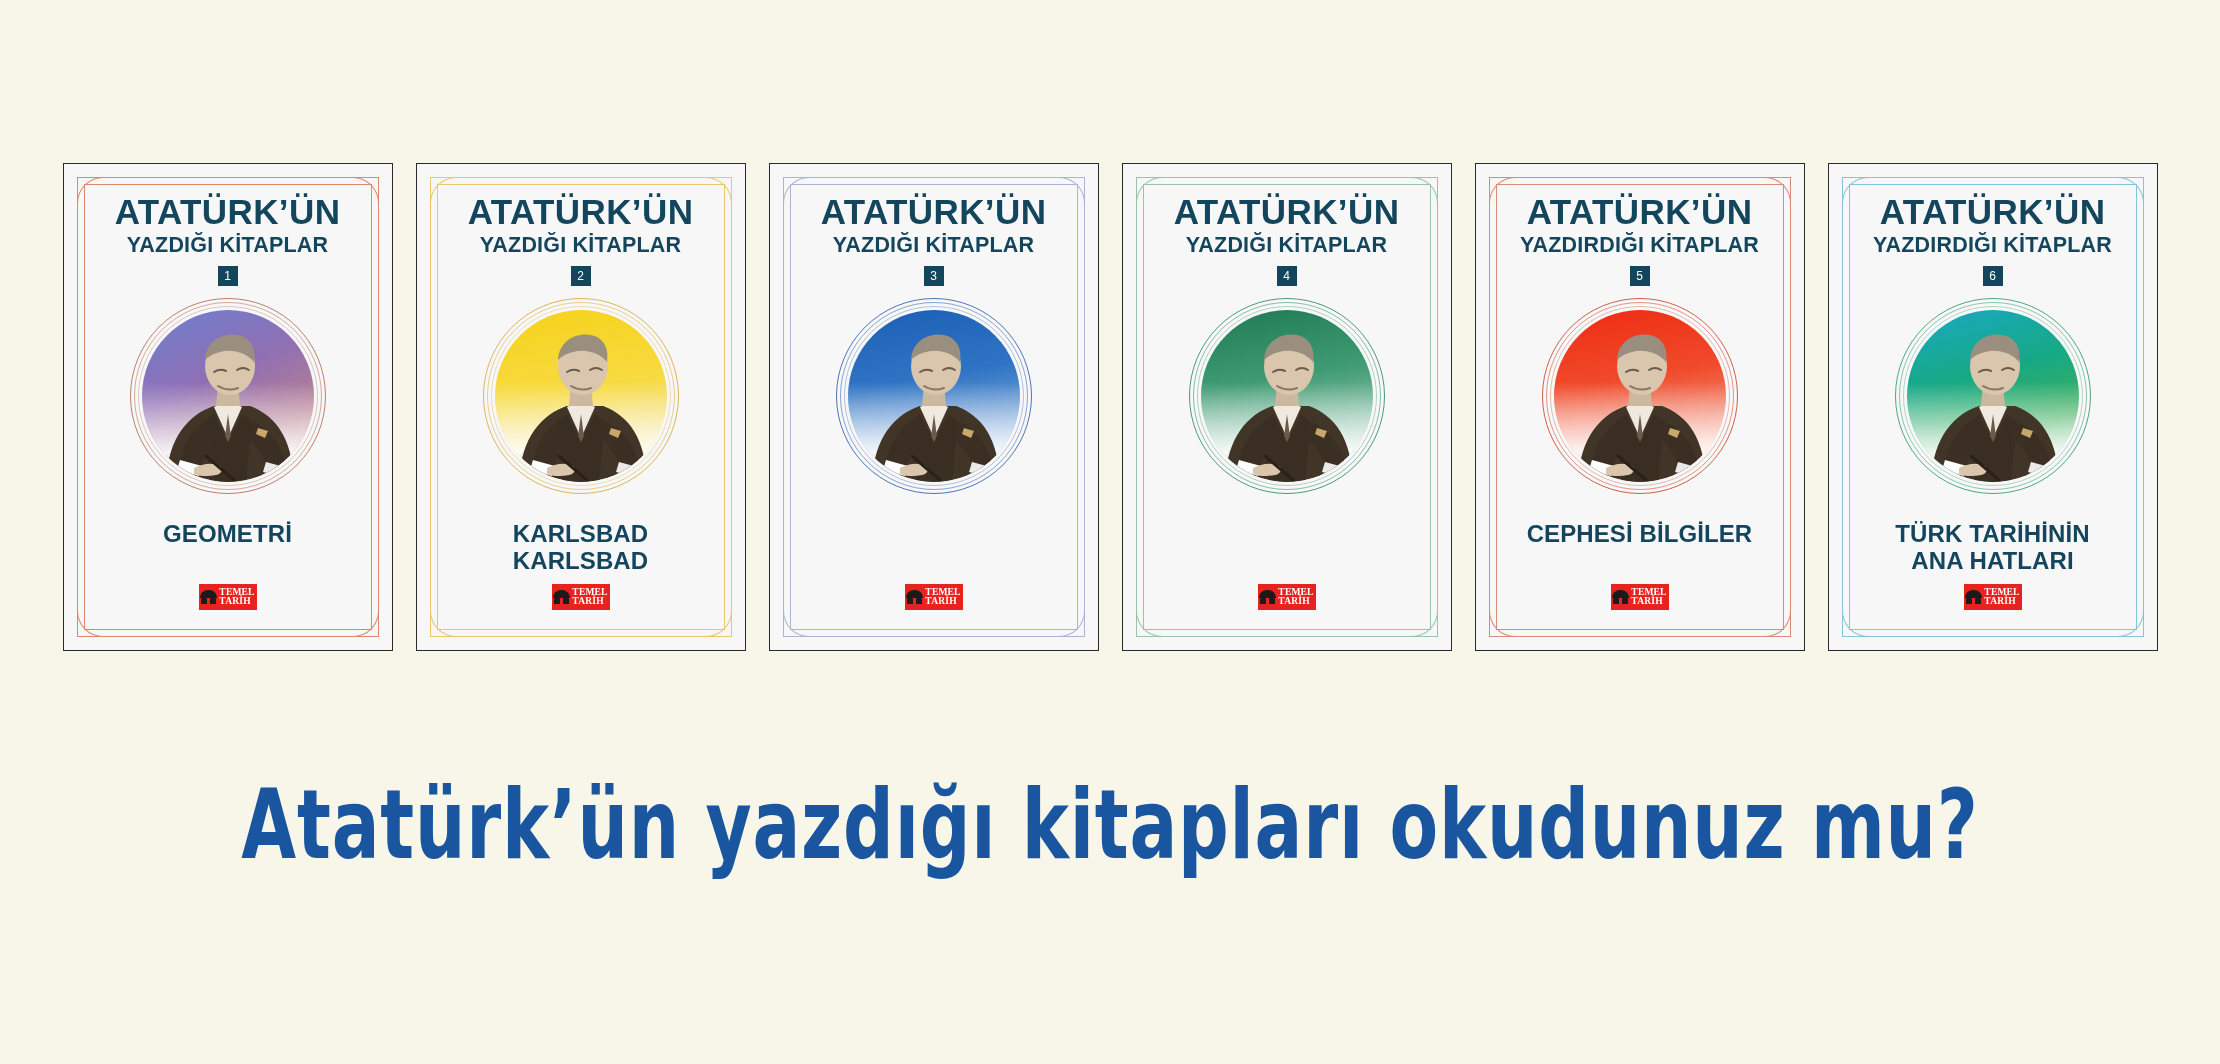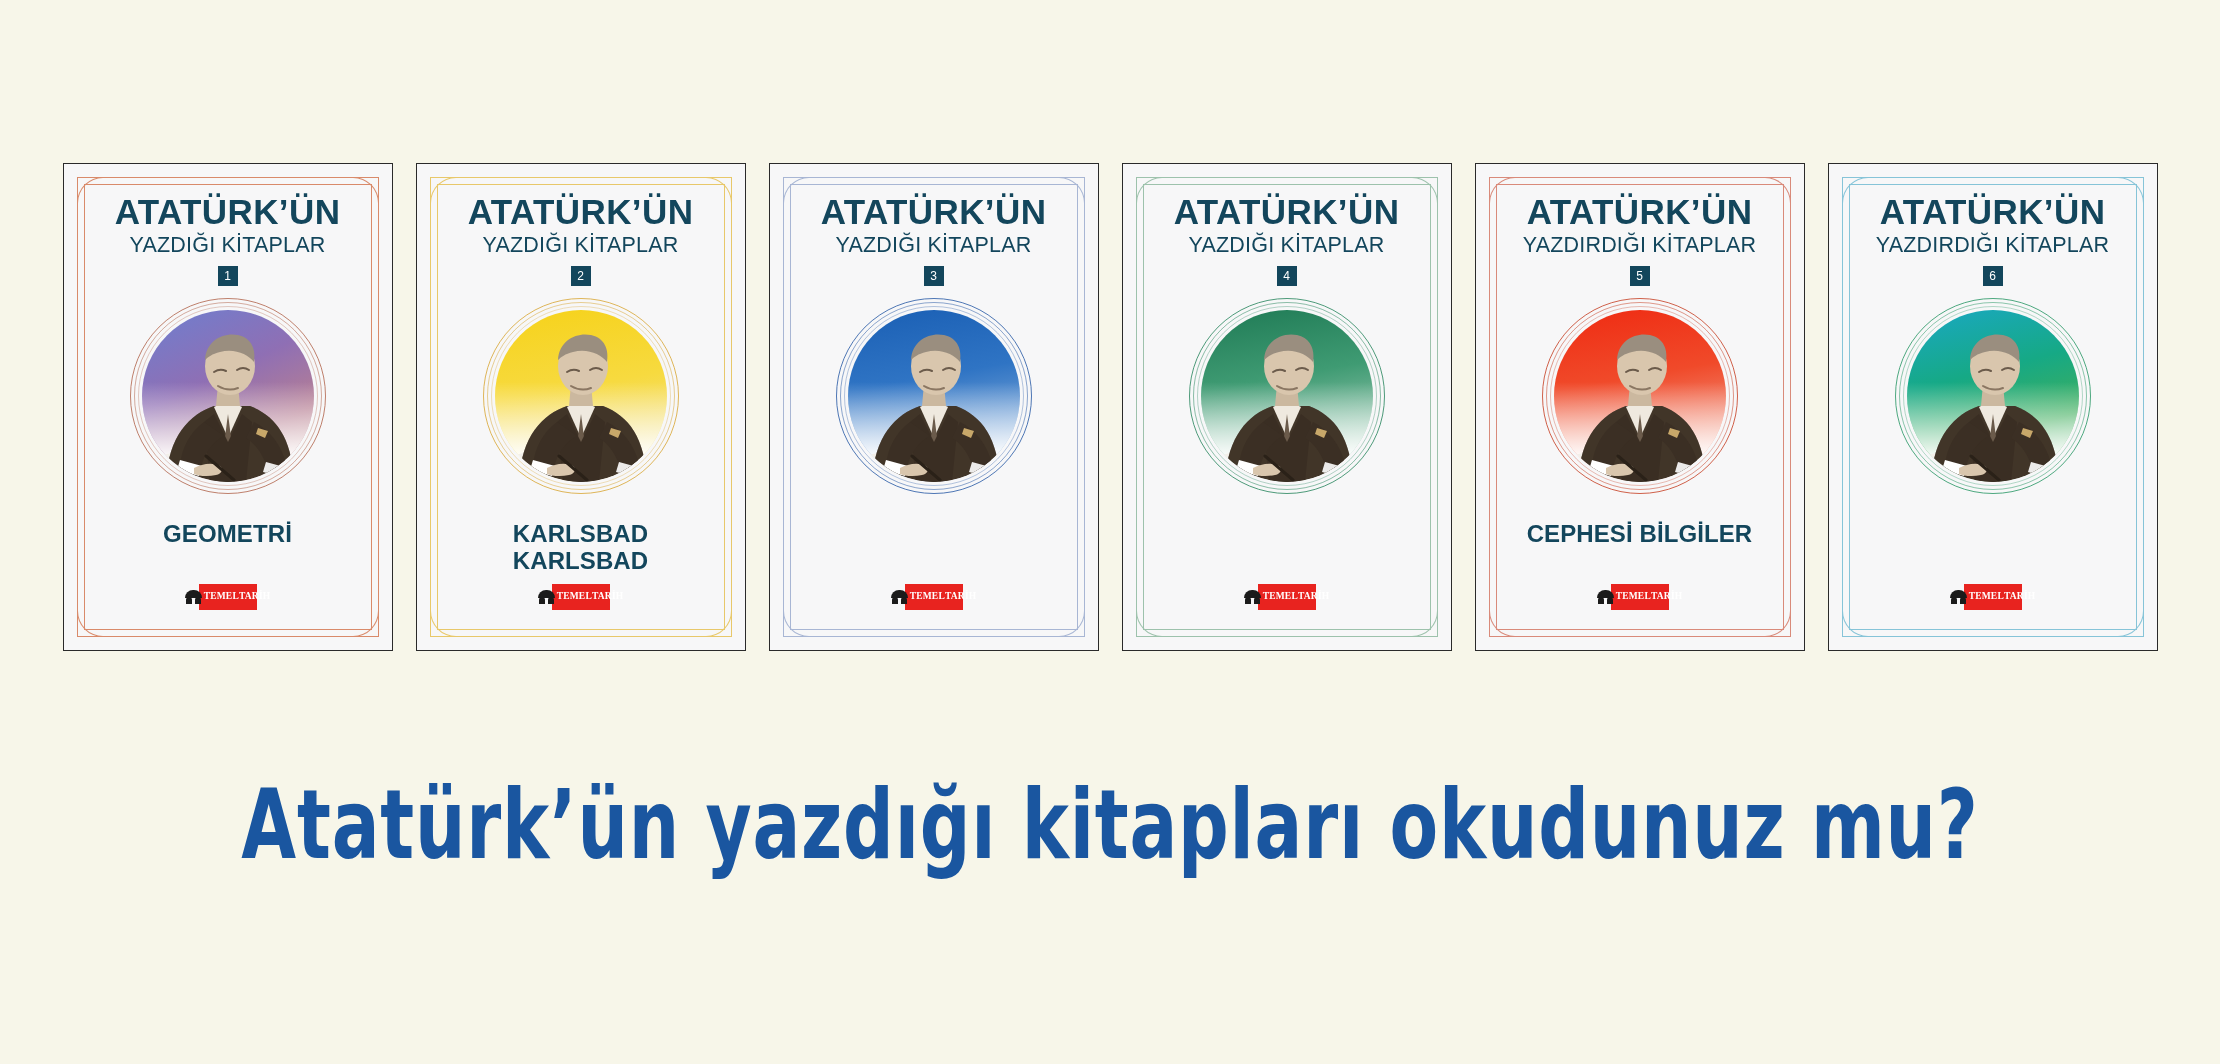--- a/index.html
+++ b/index.html
@@ -93,21 +93,21 @@
     font-weight: 700;
     letter-spacing: 0.4px;
     color: #13465c;
     line-height: 1.0;
     text-align: left;
     white-space: nowrap;
   }
   .brand-line2 {
     margin-top: 6px;
     font-size: 21.5px;
-    font-weight: 400;
+    font-weight: 700;
     letter-spacing: 0.2px;
     color: #13465c;
     line-height: 1.0;
     text-align: center;
     white-space: nowrap;
   }
 
   .num-badge {
     margin-top: 9px;
     width: 20px;
@@ -206,21 +206,21 @@
     position: absolute;
     bottom: 0;
     width: 6px; height: 7px;
     background: #1b1b1b;
     border-radius: 3px 3px 0 0;
   }
   .pub-logo .mark .leg.l { left: 1px; }
   .pub-logo .mark .leg.r { right: 1px; }
   .pub-logo .words {
     display: flex;
-    flex-direction: row;
+    flex-direction: column;
     line-height: 1.0;
   }
   .pub-logo .words span {
     font-family: "Liberation Serif", serif;
     color: #ffffff;
     font-size: 9.5px;
     font-weight: 700;
     letter-spacing: 0.2px;
   }
 
@@ -709,20 +709,22 @@
 
               <path d="M112 112 C128 120 140 136 144 154 L126 160 C122 146 114 134 104 128 Z" fill="#3b2f24"></path>
               <path d="M124 152 L146 158 L143 168 L121 162 Z" fill="#ffffff" opacity=".9"></path>
 
               <path d="M116 118 l10 3 -3 7 -9 -4 z" fill="#c8a86a"></path>
             </g>
           </svg>
         </div>
       </div>
 
+      <div class="book-title">TÜRK TARİHİNİN
+ANA HATLARI</div>
 
       <div class="pub-logo" style="background: rgb(232, 35, 31);">
         <span class="mark">
           <span class="dome"></span>
               <span class="leg l"></span>
               <span class="leg r"></span>
         </span>
         <span class="words">
           <span>TEMEL</span>
           <span>TARİH</span>

